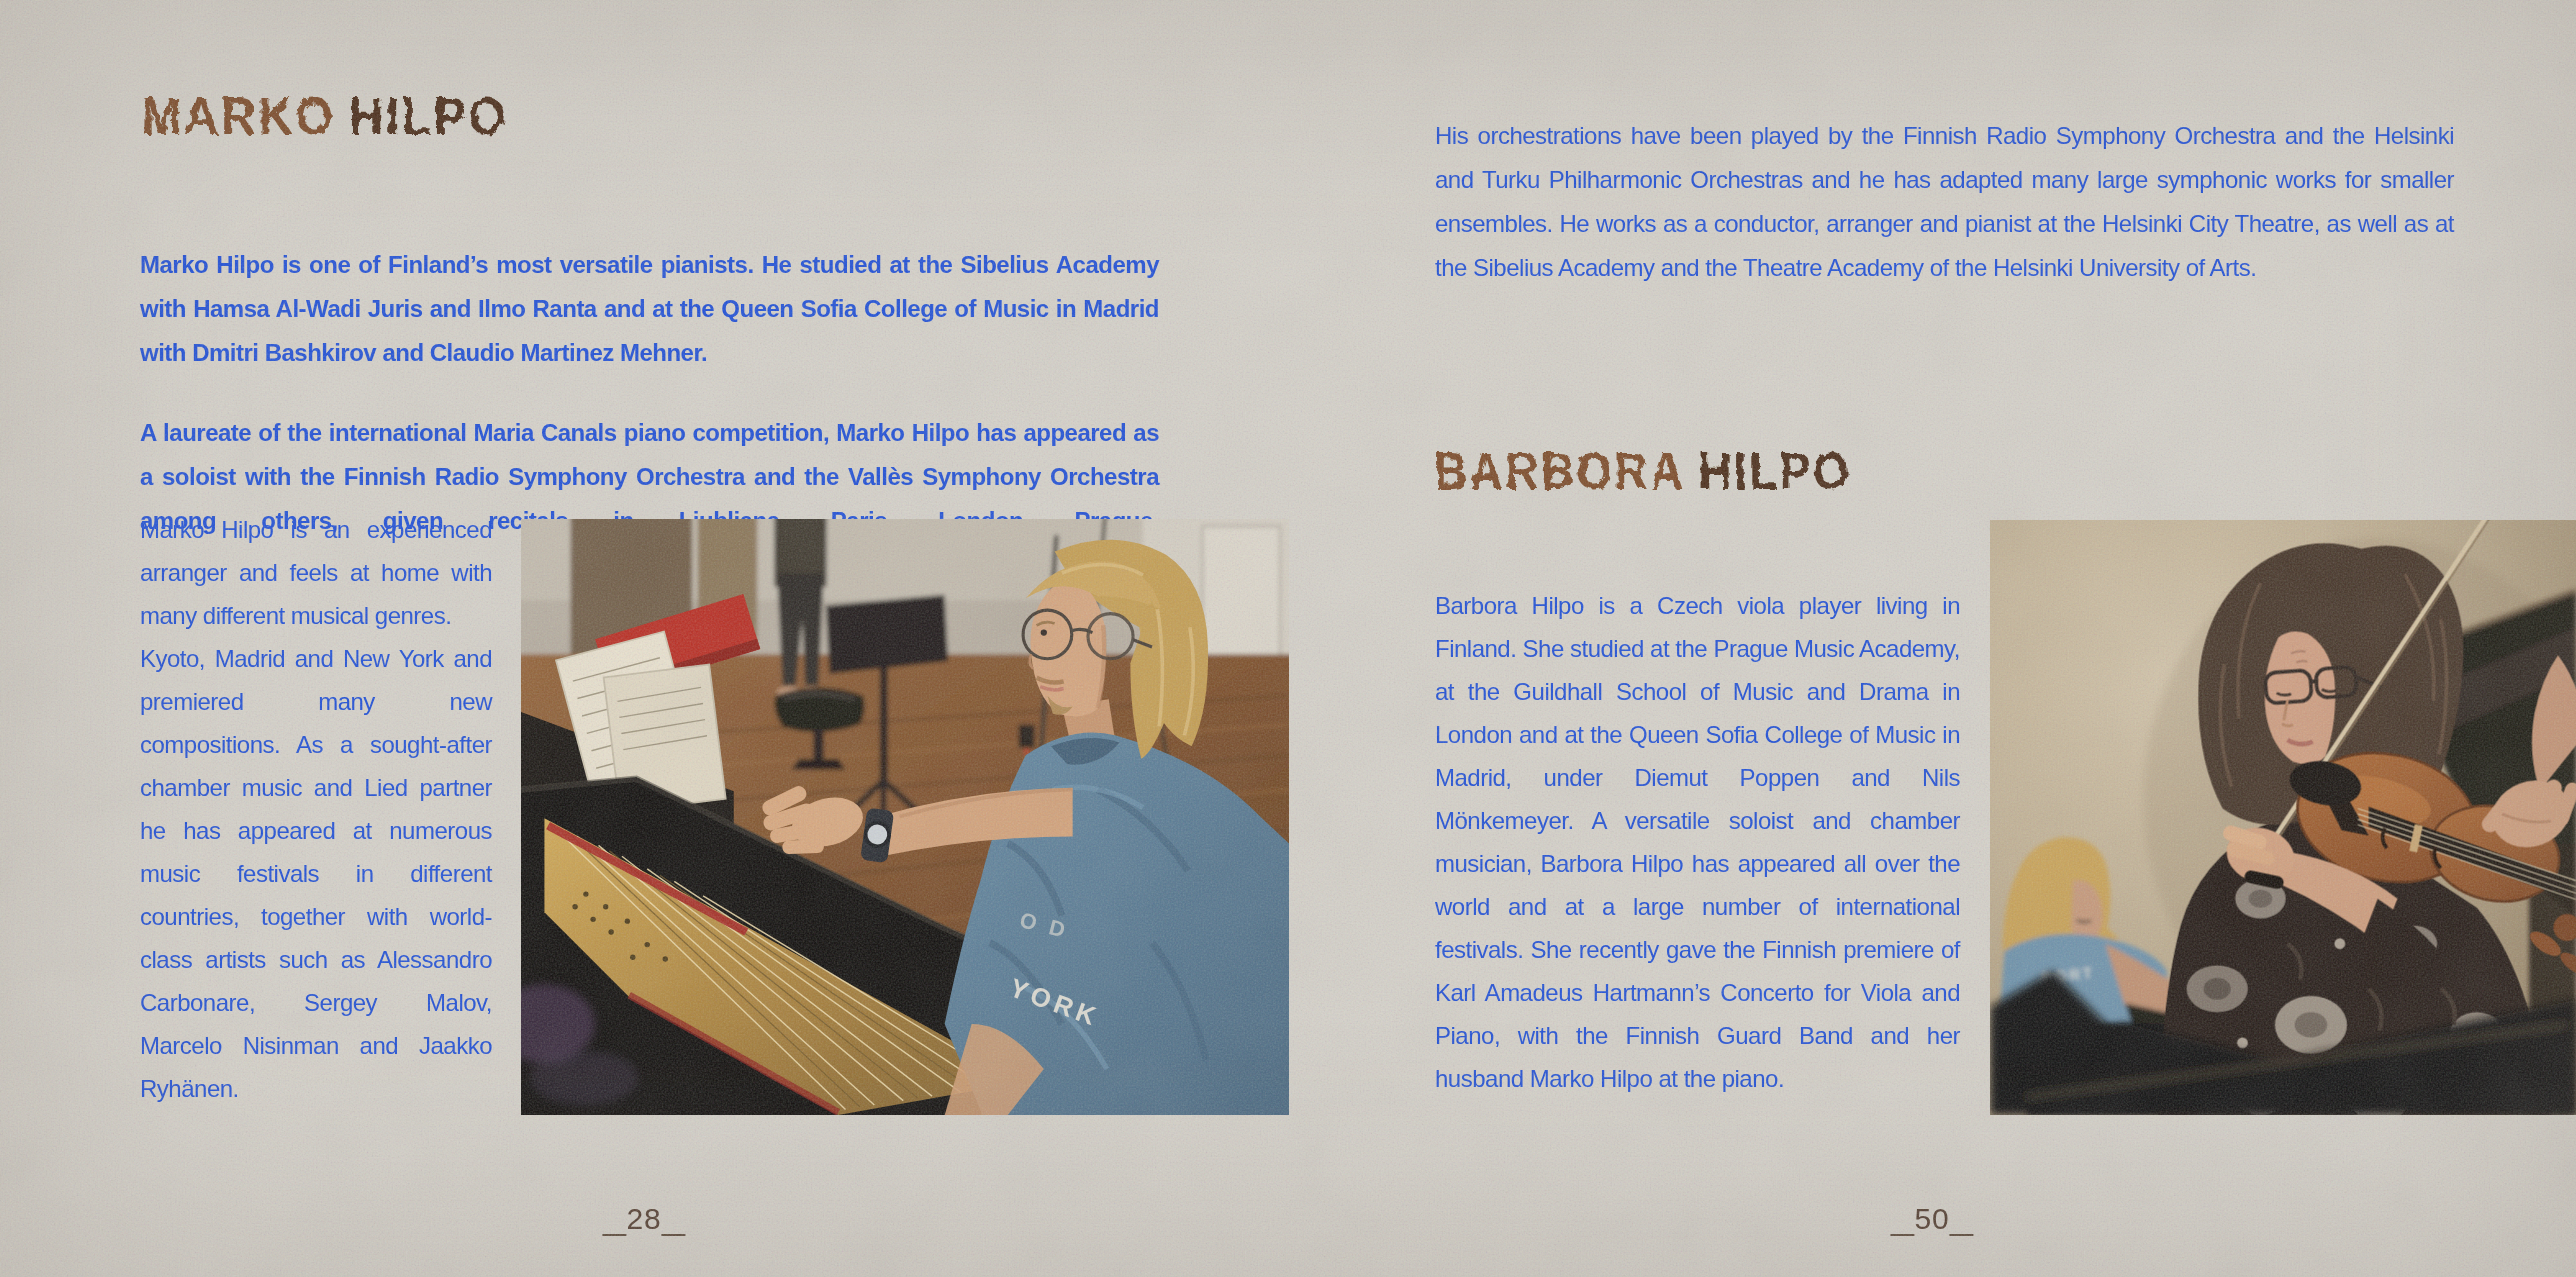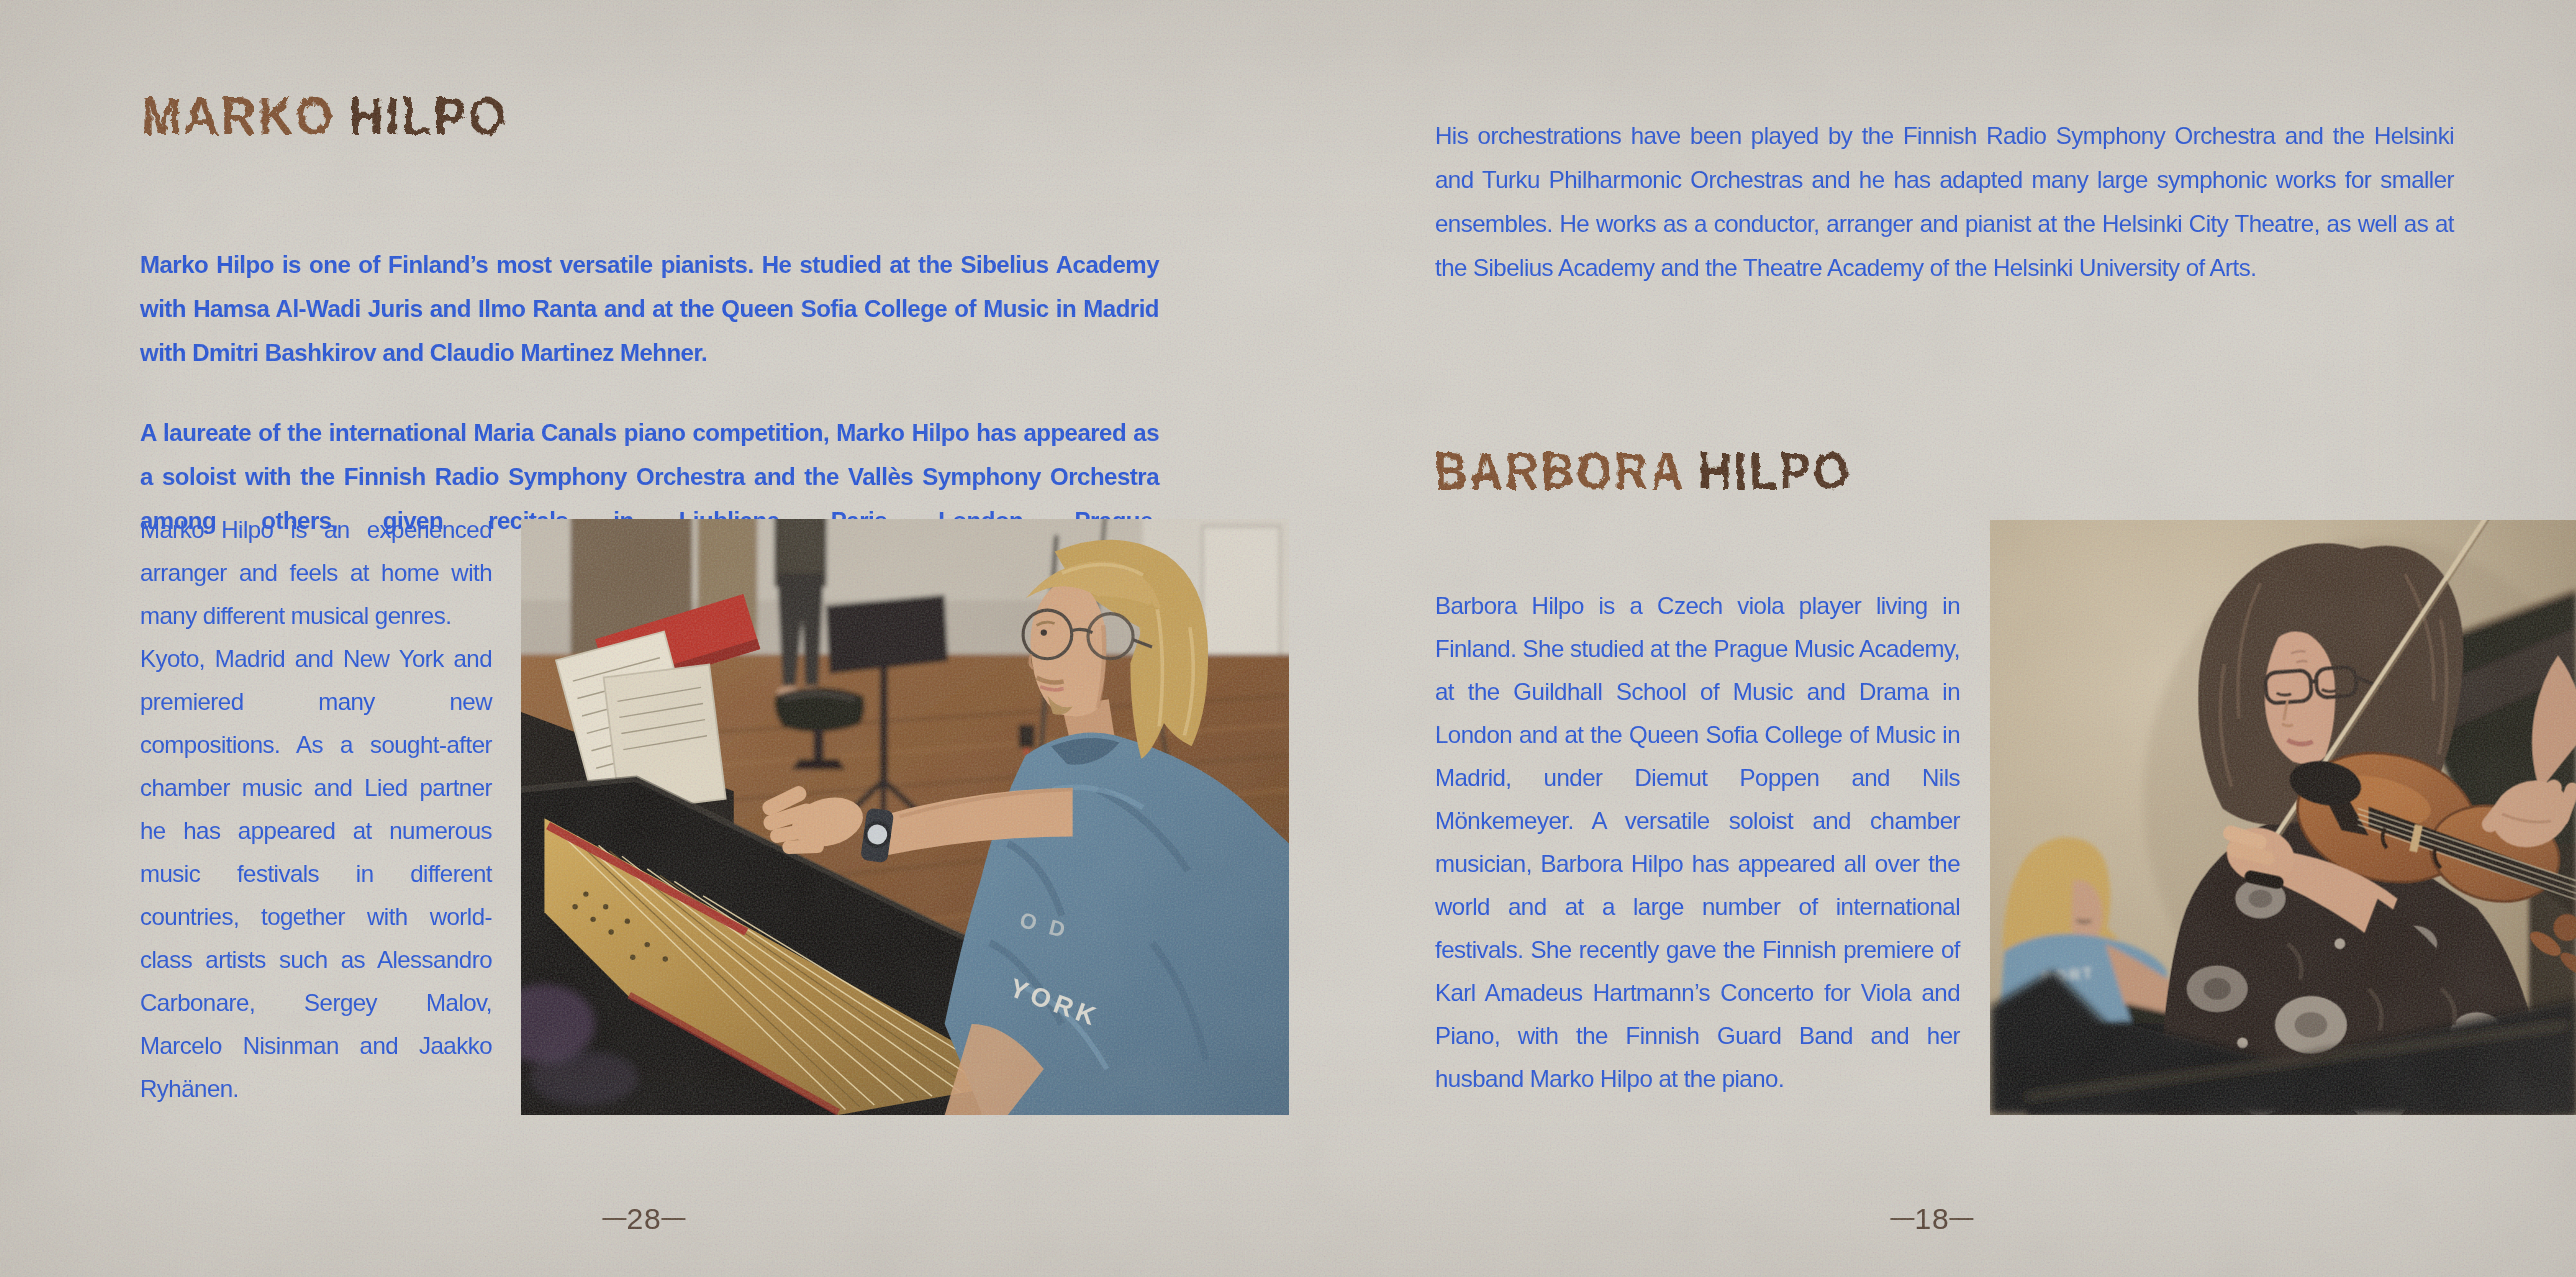--- a/index.html
+++ b/index.html
@@ -19,21 +19,21 @@
   .rp-bio{position:absolute;left:1435px;top:584px;width:525px;line-height:43px;}
   .title-svg{position:absolute;}
   .t-marko{left:133px;top:74px;}
   .t-barbora{left:1426px;top:429px;}
   .photo{position:absolute;}
   .lp-photo{left:521px;top:519px;width:768px;height:596px;}
   .rp-photo{left:1990px;top:520px;width:586px;height:595px;}
   .photo svg{display:block;width:100%;height:100%;}
   .pageno{
     position:absolute;top:1202px;transform:translateX(-50%);
-    display:inline-flex;align-items:center;gap:0;
+    display:inline-flex;align-items:flex-end;gap:0;
     color:#4f392b;font-size:30px;letter-spacing:0.9px;
   }
   .pageno .dash{width:24px;height:1.8px;background:#5a4636;}
   .pn-left{left:644px;}
   .pn-right{left:1932px;}
 </style>
 </head>
 <body>
 
 <div class="spread">
@@ -407,21 +407,21 @@
     <g filter="url(#Rblur4)">
       <polygon points="0,585 150,558 320,600 650,532 650,660 0,660" fill="#0f0c09"></polygon>
       <path d="M0 540 L70 500 L130 560 L90 660 L0 660 Z" fill="#0b0907"></path>
       <line x1="40" y1="640" x2="640" y2="560" stroke="#6b604e" stroke-width="5" opacity="0.45"></line>
     </g>
   </svg>
   </div>
 
   <div class="pageno pn-right">
     <span class="dash"></span>
-    <span>18</span>
+    <span>50</span>
     <span class="dash"></span>
   </div>
 
   <div class="paper-shade"></div>
 
   <svg class="grain" viewBox="0 0 2858 1417" width="2576" height="1277">
     <filter id="paperNoise" x="0" y="0" width="100%" height="100%">
       <feTurbulence type="fractalNoise" baseFrequency="0.55" numOctaves="2" seed="3" stitchTiles="stitch"></feTurbulence>
       <feColorMatrix type="saturate" values="0.5"></feColorMatrix>
       <feComponentTransfer>

